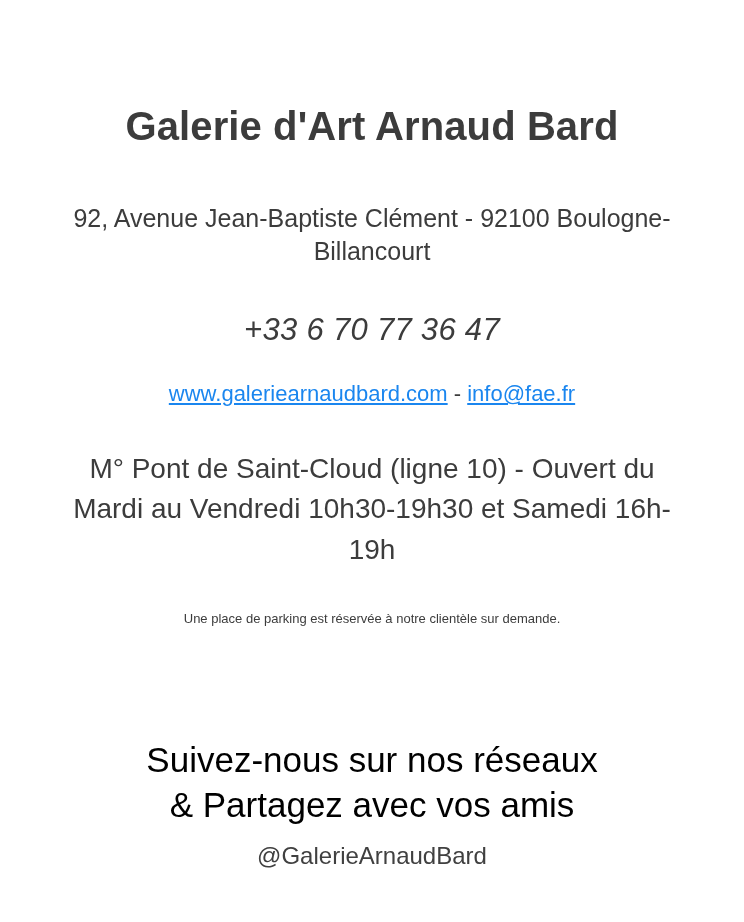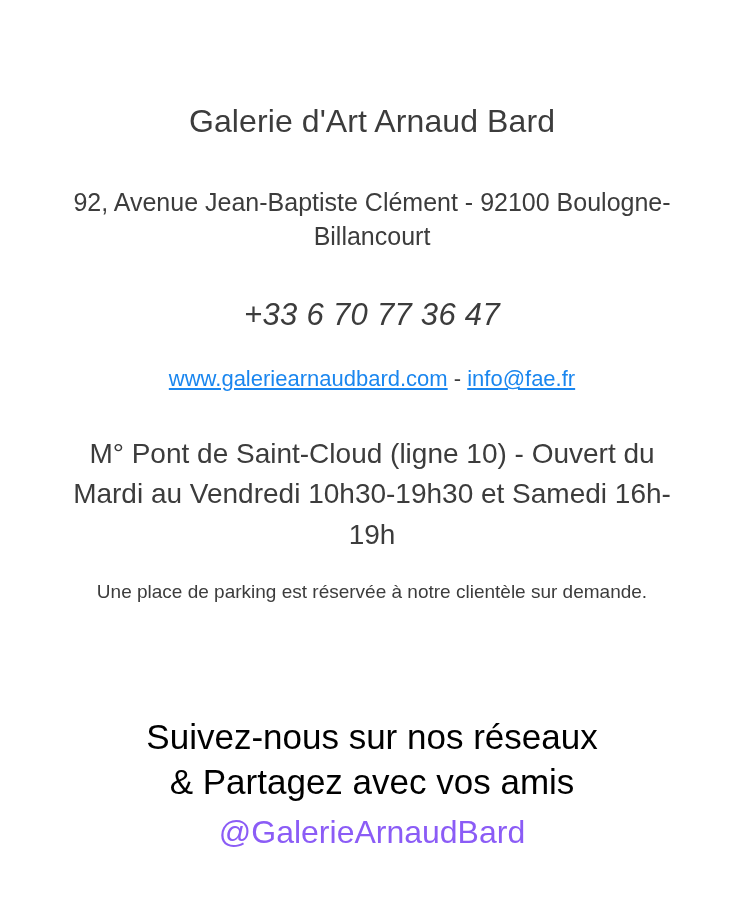--- a/index.html
+++ b/index.html
@@ -19,22 +19,22 @@
     height: 922px;
     box-sizing: border-box;
     padding: 0 40px;
     display: flex;
     flex-direction: column;
     align-items: center;
     text-align: center;
   }
   .gallery-name {
     margin-top: 102px;
-    font-size: 32px;
-    font-weight: normal;
+    font-size: 40px;
+    font-weight: bold;
     line-height: 1.22;
     color: #3c3c3c;
     letter-spacing: 0.1px;
   }
   .address {
     margin-top: 24px;
     font-size: 25px;
     line-height: 1.35;
     color: #3c3c3c;
     max-width: 600px;
@@ -61,41 +61,41 @@
     color: #3c3c3c;
   }
   .hours {
     margin-top: 40px;
     font-size: 28px;
     line-height: 1.45;
     color: #3c3c3c;
     max-width: 600px;
   }
   .parking {
-    margin-top: 21px;
-    font-size: 19px;
+    margin-top: 38px;
+    font-size: 13px;
     line-height: 1.55;
     color: #3c3c3c;
     max-width: 580px;
   }
   .follow {
     margin-top: 108px;
     font-size: 35px;
     line-height: 1.3;
     color: #000000;
     max-width: 640px;
   }
   .follow .line2 {
     display: block;
   }
   .handle {
-    margin-top: 8px;
-    font-size: 32px;
+    margin-top: 14px;
+    font-size: 24px;
     line-height: 1.2;
-    color: #8b5cf6;
+    color: #404040;
   }
 </style>
 </head>
 <body>
 
 <div class="page">
 
   <h1 class="gallery-name">Galerie d'Art Arnaud Bard</h1>
 
   <div class="address">92, Avenue Jean-Baptiste Clément - 92100 Boulogne-Billancourt</div>

